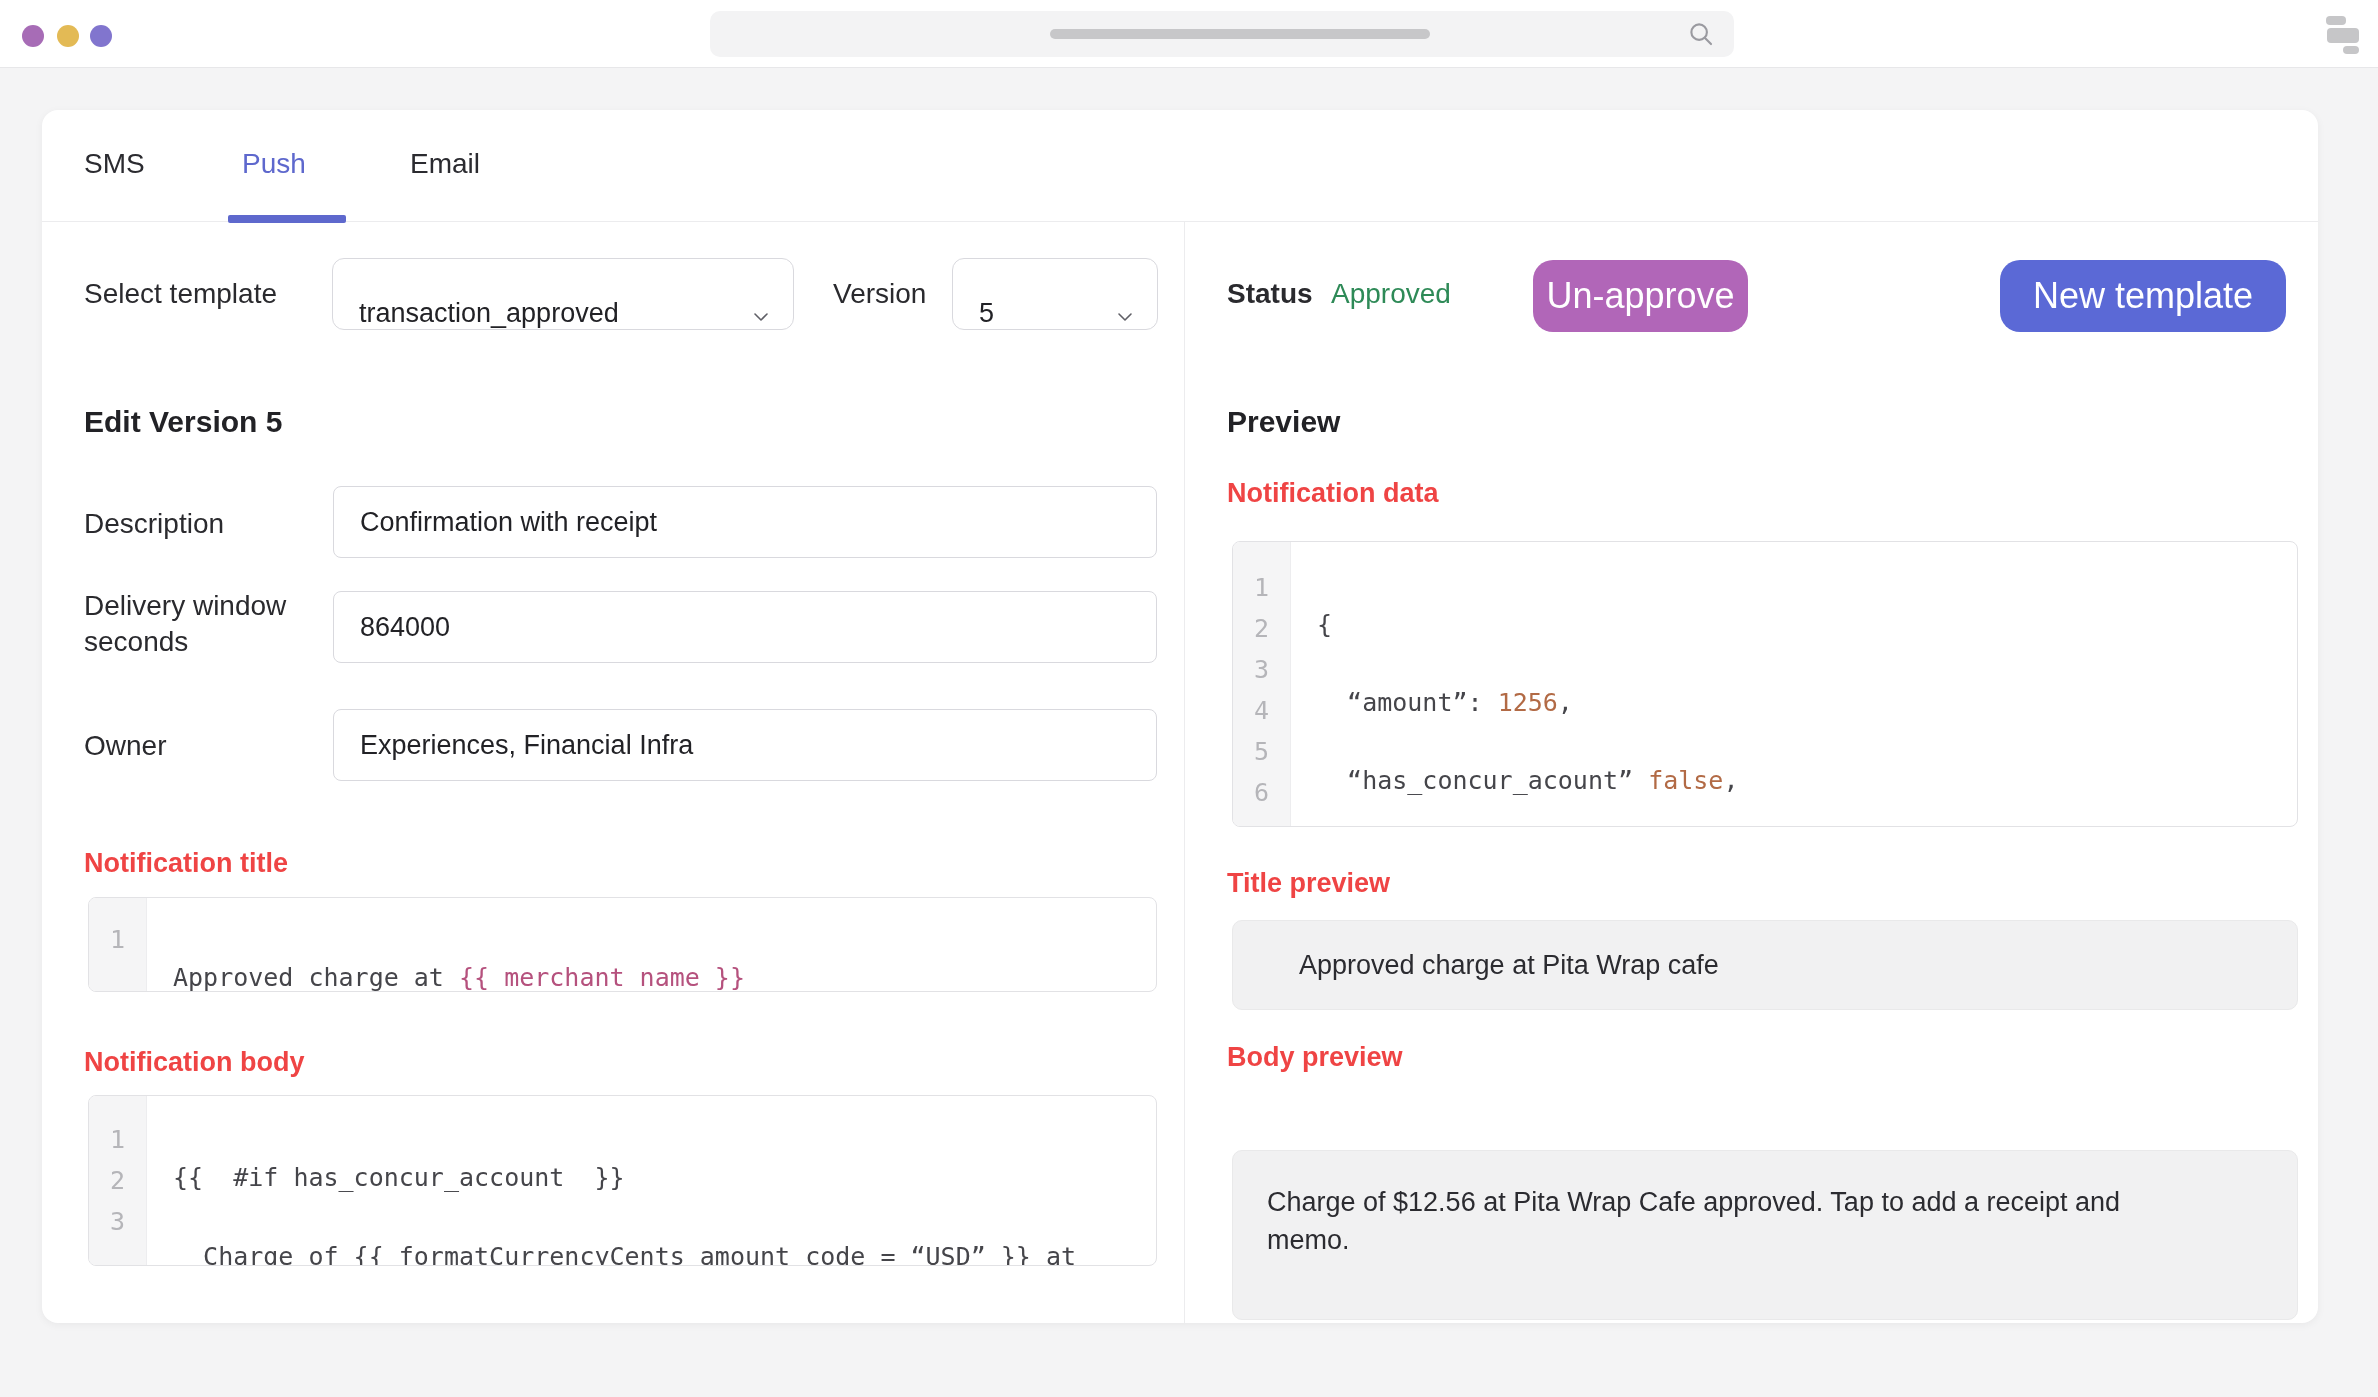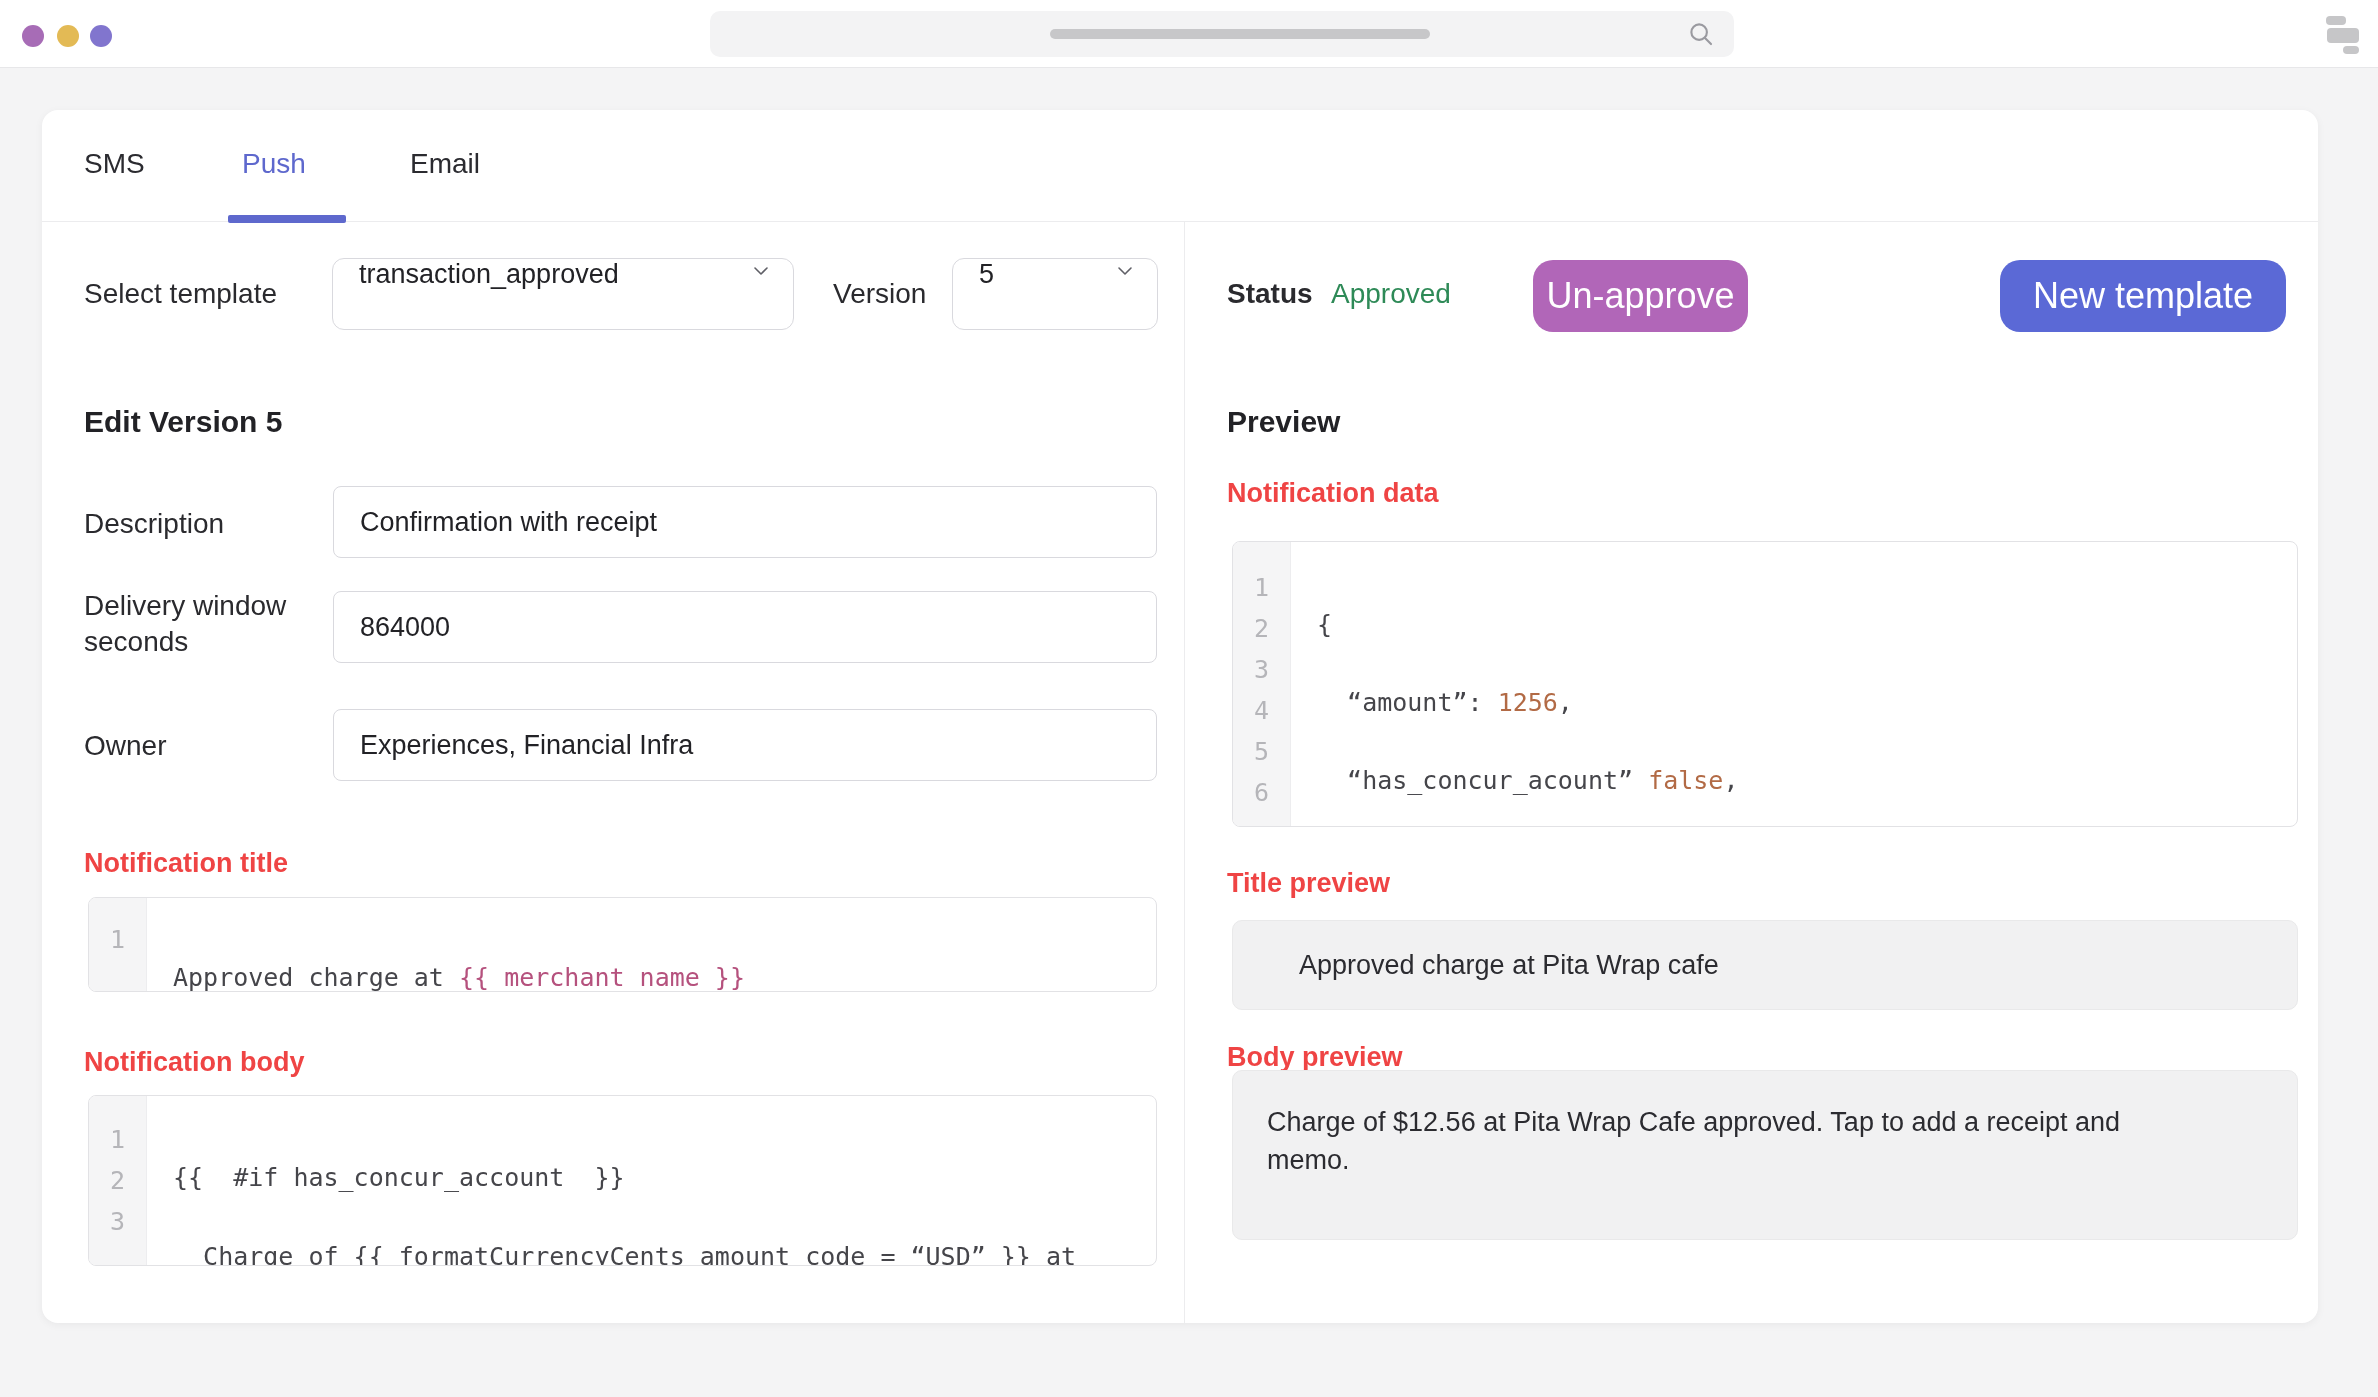--- a/index.html
+++ b/index.html
@@ -59,21 +59,21 @@
     position:absolute; left:1142px; top:112px; width:1px; height:1101px;
     background:#ececee;
   }
 
   
   .lbl { font-size:28px; color:#2a2a2e; }
   .heading { font-size:30px; font-weight:600; color:#222226; }
   .subheading { font-size:27px; font-weight:600; color:#ef4444; }
   .select {
     position:absolute; height:72px; border:1px solid #d9d9de; border-radius:12px;
-    background:#fff; display:flex; align-items:flex-start; cursor:pointer;
+    background:#fff; display:flex; align-items:flex-end; cursor:pointer;
   }
   .select .val { font-size:27px; color:#222226; padding-left:26px; flex:1; }
   .select .chev { padding-right:20px; display:flex; }
   .tinput {
     position:absolute; height:72px; border:1px solid #d9d9de; border-radius:8px;
     background:#fff; display:flex; align-items:center;
   }
   .tinput .val { font-size:27px; color:#222226; padding-left:26px; }
   .btn {
     position:absolute; top:150px; height:72px; border:none; border-radius:20px;
@@ -241,17 +241,17 @@
   </div>
 
   <div class="subheading" style="position:absolute;left:1185px;top:758px;">Title preview</div>
 
   <div class="pbox" style="left:1190px;top:810px;width:1066px;height:90px;display:flex;align-items:center;padding-left:32px;">
     <span style="padding-left:34px;">Approved charge at Pita Wrap cafe</span>
   </div>
 
   <div class="subheading" style="position:absolute;left:1185px;top:932px;">Body preview</div>
 
-  <div class="pbox" style="left:1190px;top:960px;width:1066px;height:170px;">
+  <div class="pbox" style="left:1190px;top:1040px;width:1066px;height:170px;">
     <div style="padding:32px 0 0 34px;max-width:930px;line-height:38px;">Charge of $12.56 at Pita Wrap Cafe approved. Tap to add a receipt and memo.</div>
   </div>
 
 </div>
 
 </body></html>

